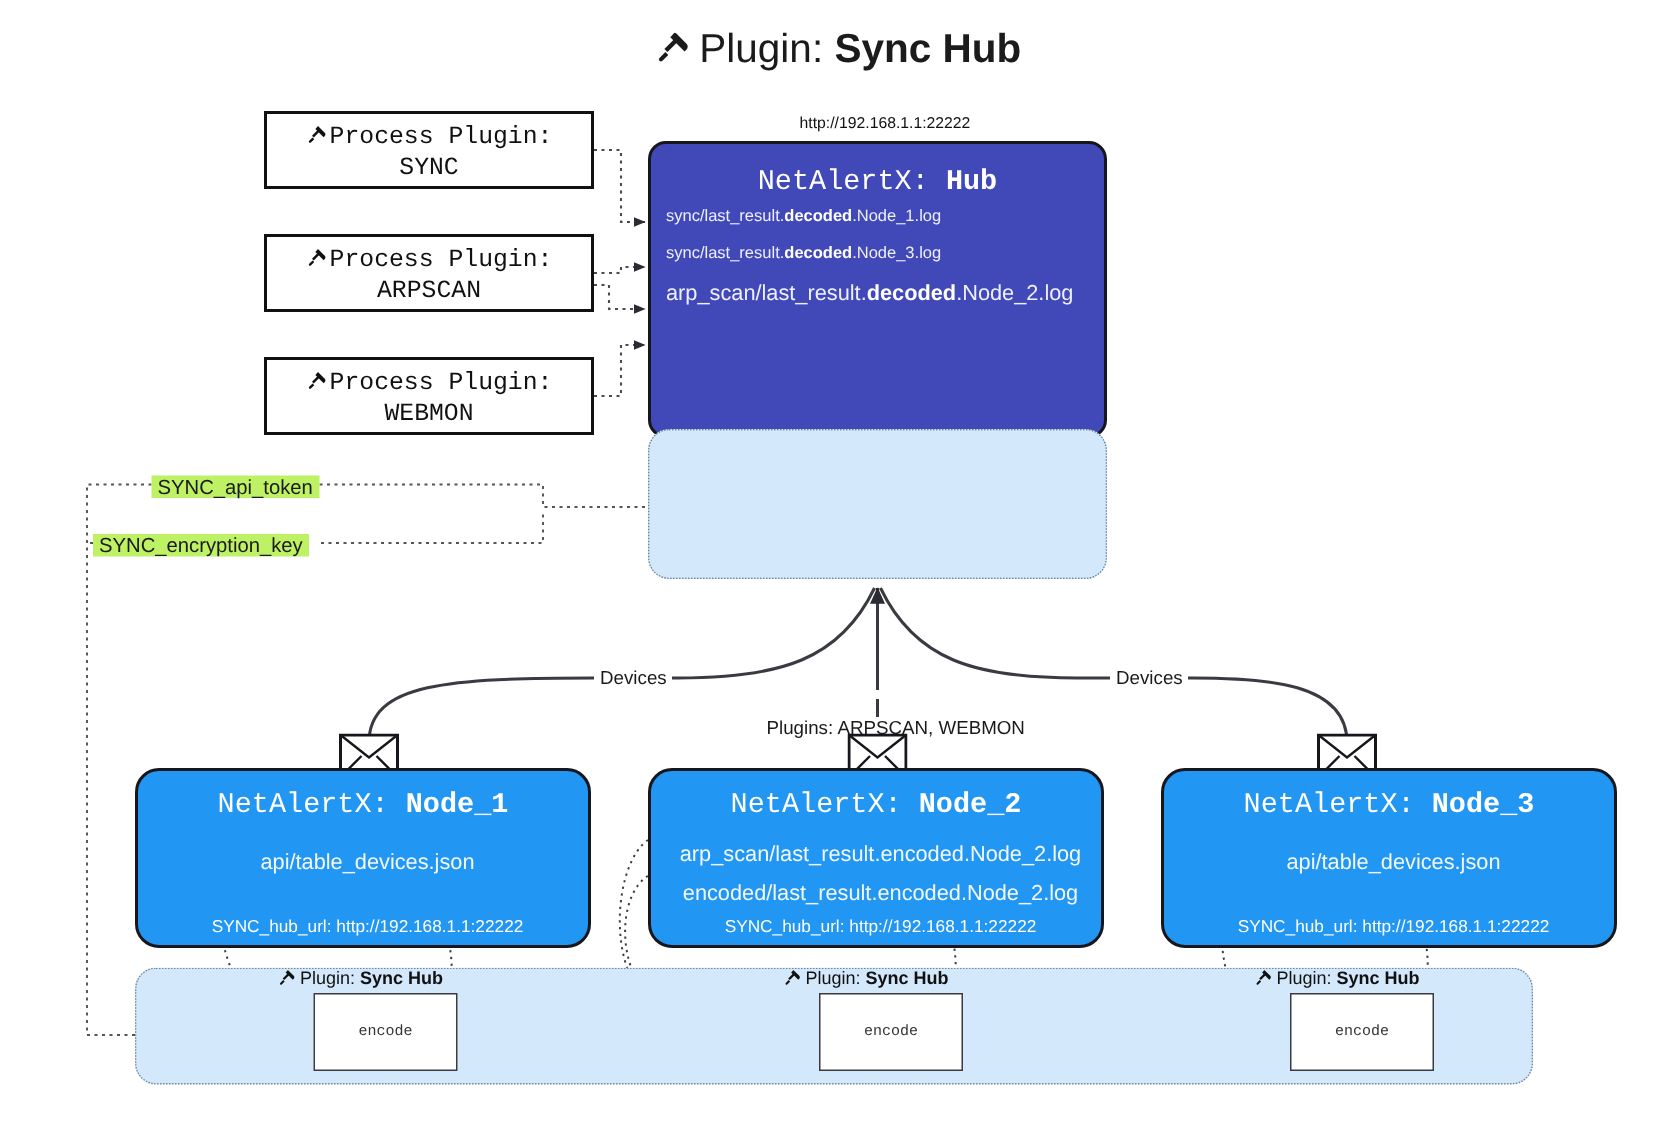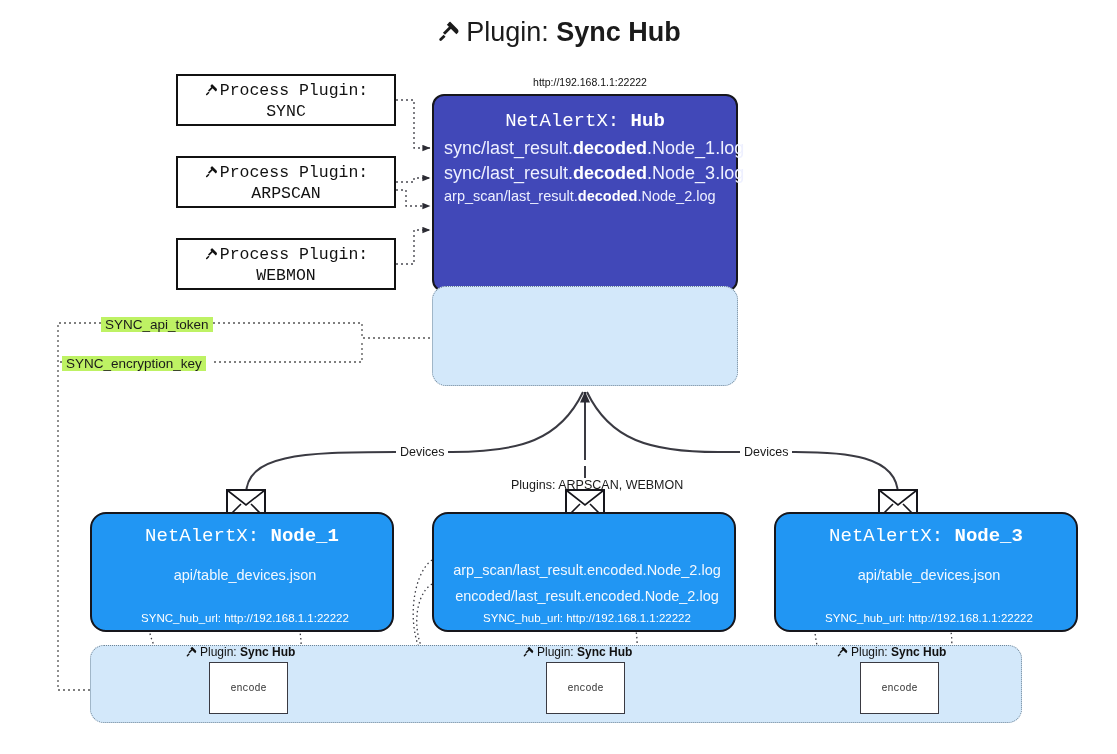--- a/index.html
+++ b/index.html
@@ -79,21 +79,21 @@
     font-family: "Liberation Mono", "DejaVu Sans Mono", monospace;
     font-size: 19px;
     color: #ffffff;
     white-space: nowrap;
   }
   #hub-box .hub-title b { font-weight: bold; }
   .hub-line {
     position: absolute;
     left: 6px;
     width: 300px;
-    font-size: 18px;
+    font-size: 11px;
     color: #eef0ff;
     white-space: nowrap;
     text-align: left;
     padding-left: 4px;
     box-sizing: border-box;
   }
   .hub-line b { font-weight: bold; color: #ffffff; }
   #hub-l0 { top: 42px; }
   #hub-l1 { top: 67px; }
   #hub-l2 { top: 92px; font-size: 14.5px; }
@@ -199,21 +199,21 @@
   #encode-wrap {
     left: 90px; top: 645px;
     width: 932px; height: 78px;
     box-sizing: border-box;
     background: #d3e8fa;
     border: 1.6px dotted #6f8496;
     border-radius: 14px;
   }
   .encode-box {
     position: absolute;
-    width: 79px; height: 52px;
+    width: 96px; height: 52px;
     box-sizing: border-box;
     background: #ffffff;
     border: 1.8px solid #3a3a42;
     display: flex;
     align-items: center;
     justify-content: center;
     font-family: "Liberation Mono", "DejaVu Sans Mono", monospace;
     font-size: 10px;
     color: #333;
   }
@@ -362,20 +362,21 @@
     <path d="M1,1 L20,16 L39,1 M1,29 L15,15 M39,29 L25,15" fill="none" stroke="#16161c" stroke-width="1.6"></path>
   </svg>
 
   <div class="node-box" id="node1">
     <div class="node-title"><span>NetAlertX: </span><b>Node_1</b></div>
     <div class="node-line a">api/table_devices.json</div>
     <div class="node-foot">SYNC_hub_url: http://192.168.1.1:22222</div>
   </div>
 
   <div class="node-box" id="node2">
+    <div class="node-title"><span>NetAlertX: </span><b>Node_2</b></div>
     <div class="node-line a">arp_scan/last_result.encoded.Node_2.log</div>
     <div class="node-line b">encoded/last_result.encoded.Node_2.log</div>
     <div class="node-foot">SYNC_hub_url: http://192.168.1.1:22222</div>
   </div>
 
   <div class="node-box" id="node3">
     <div class="node-title"><span>NetAlertX: </span><b>Node_3</b></div>
     <div class="node-line a">api/table_devices.json</div>
     <div class="node-foot">SYNC_hub_url: http://192.168.1.1:22222</div>
   </div>

